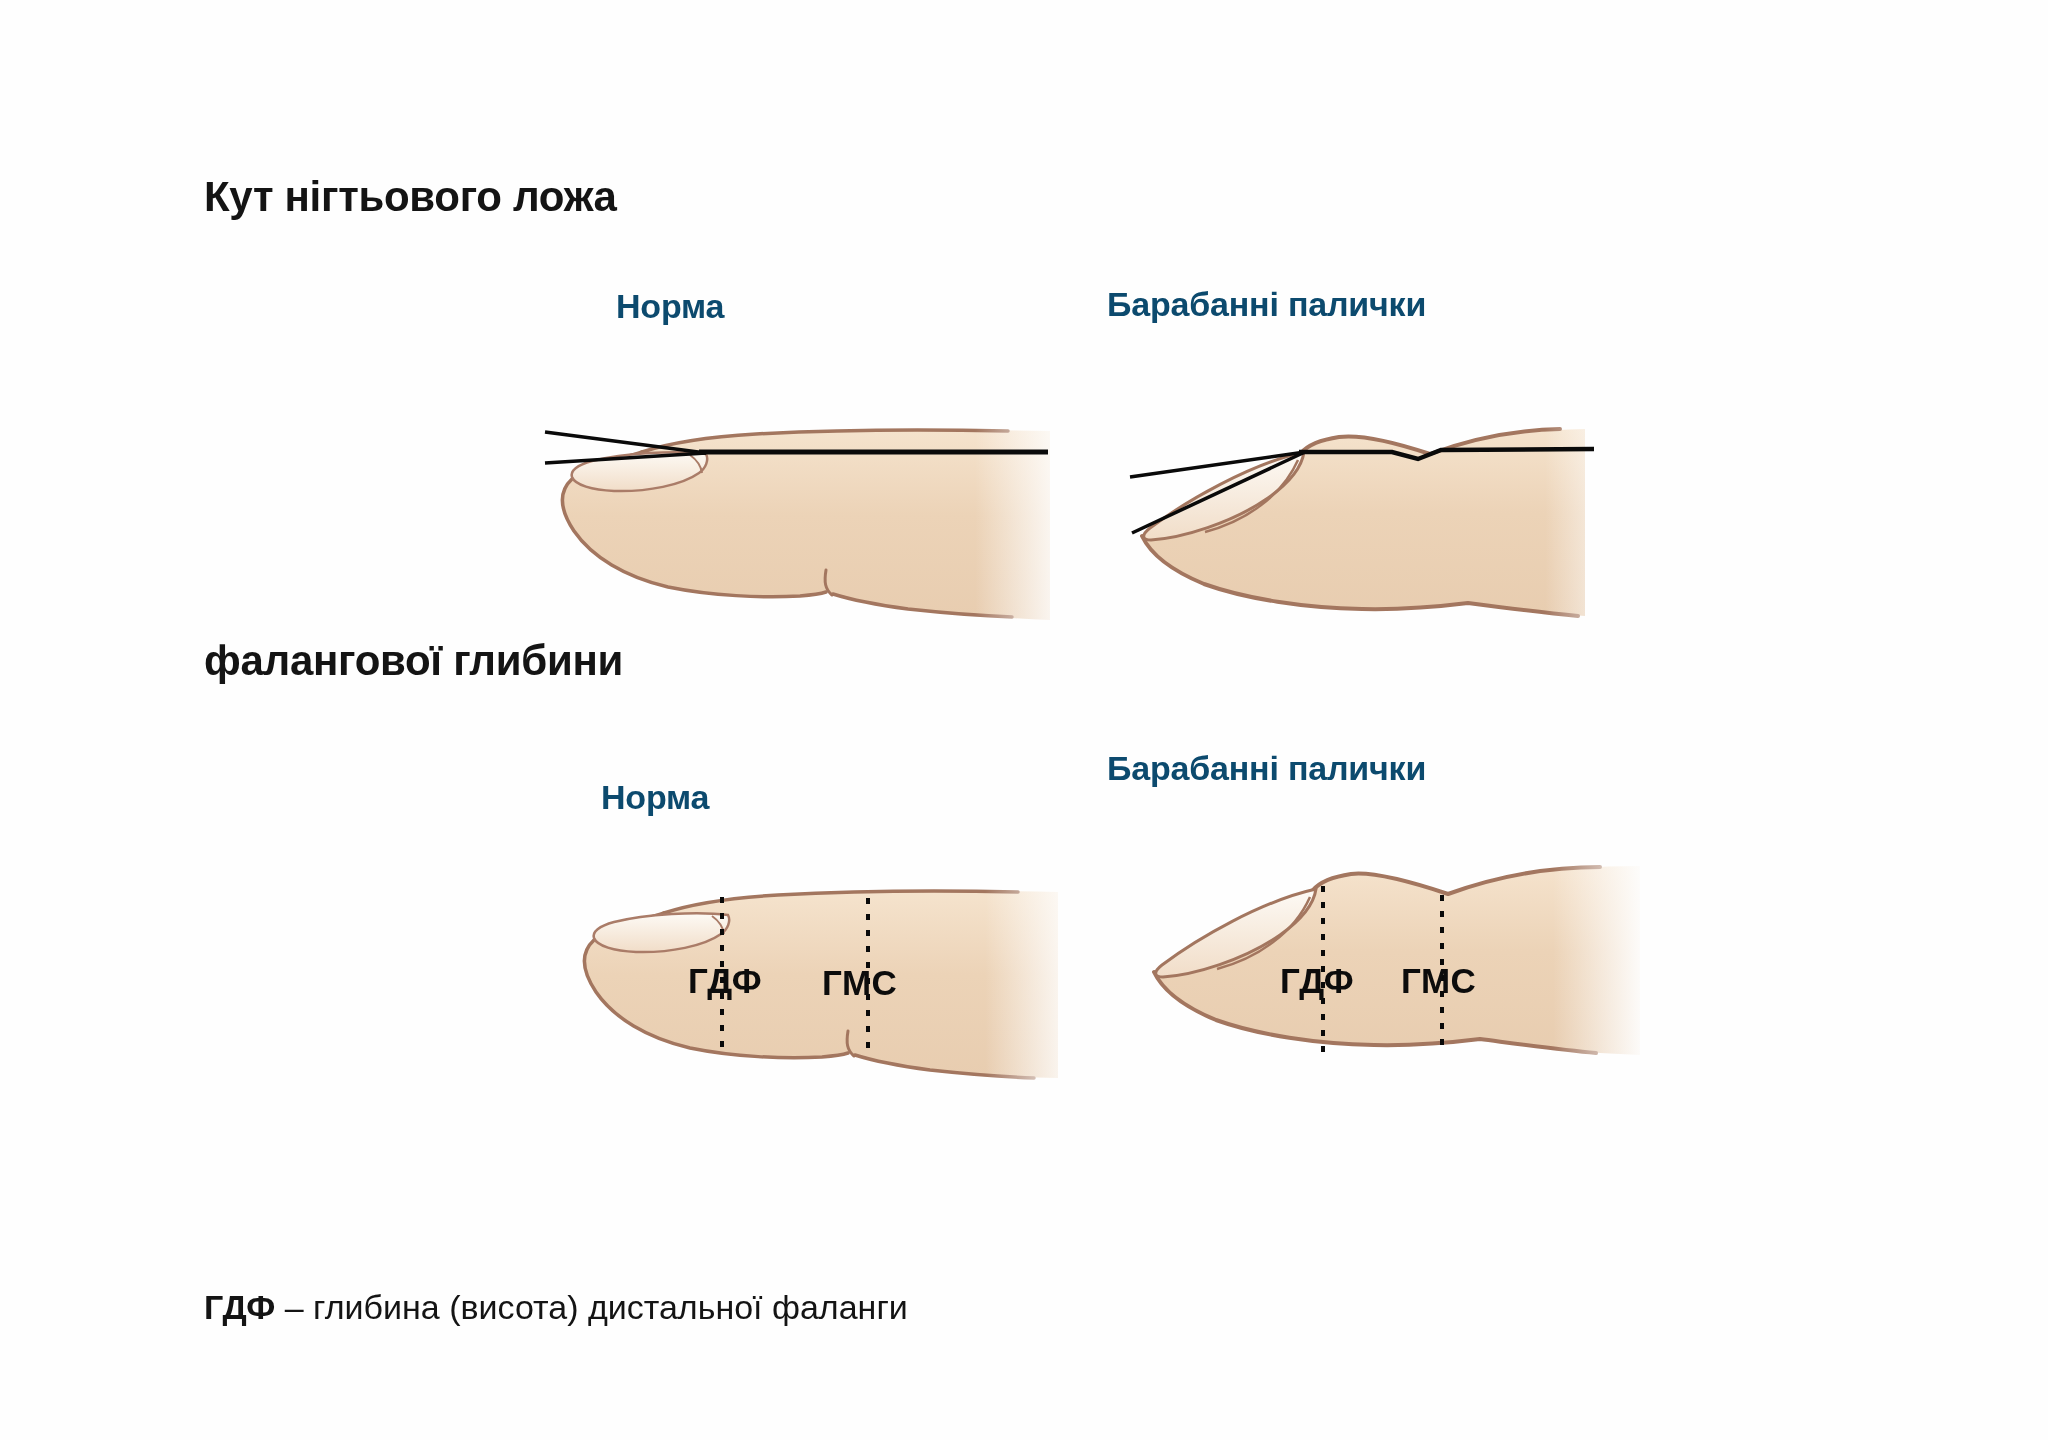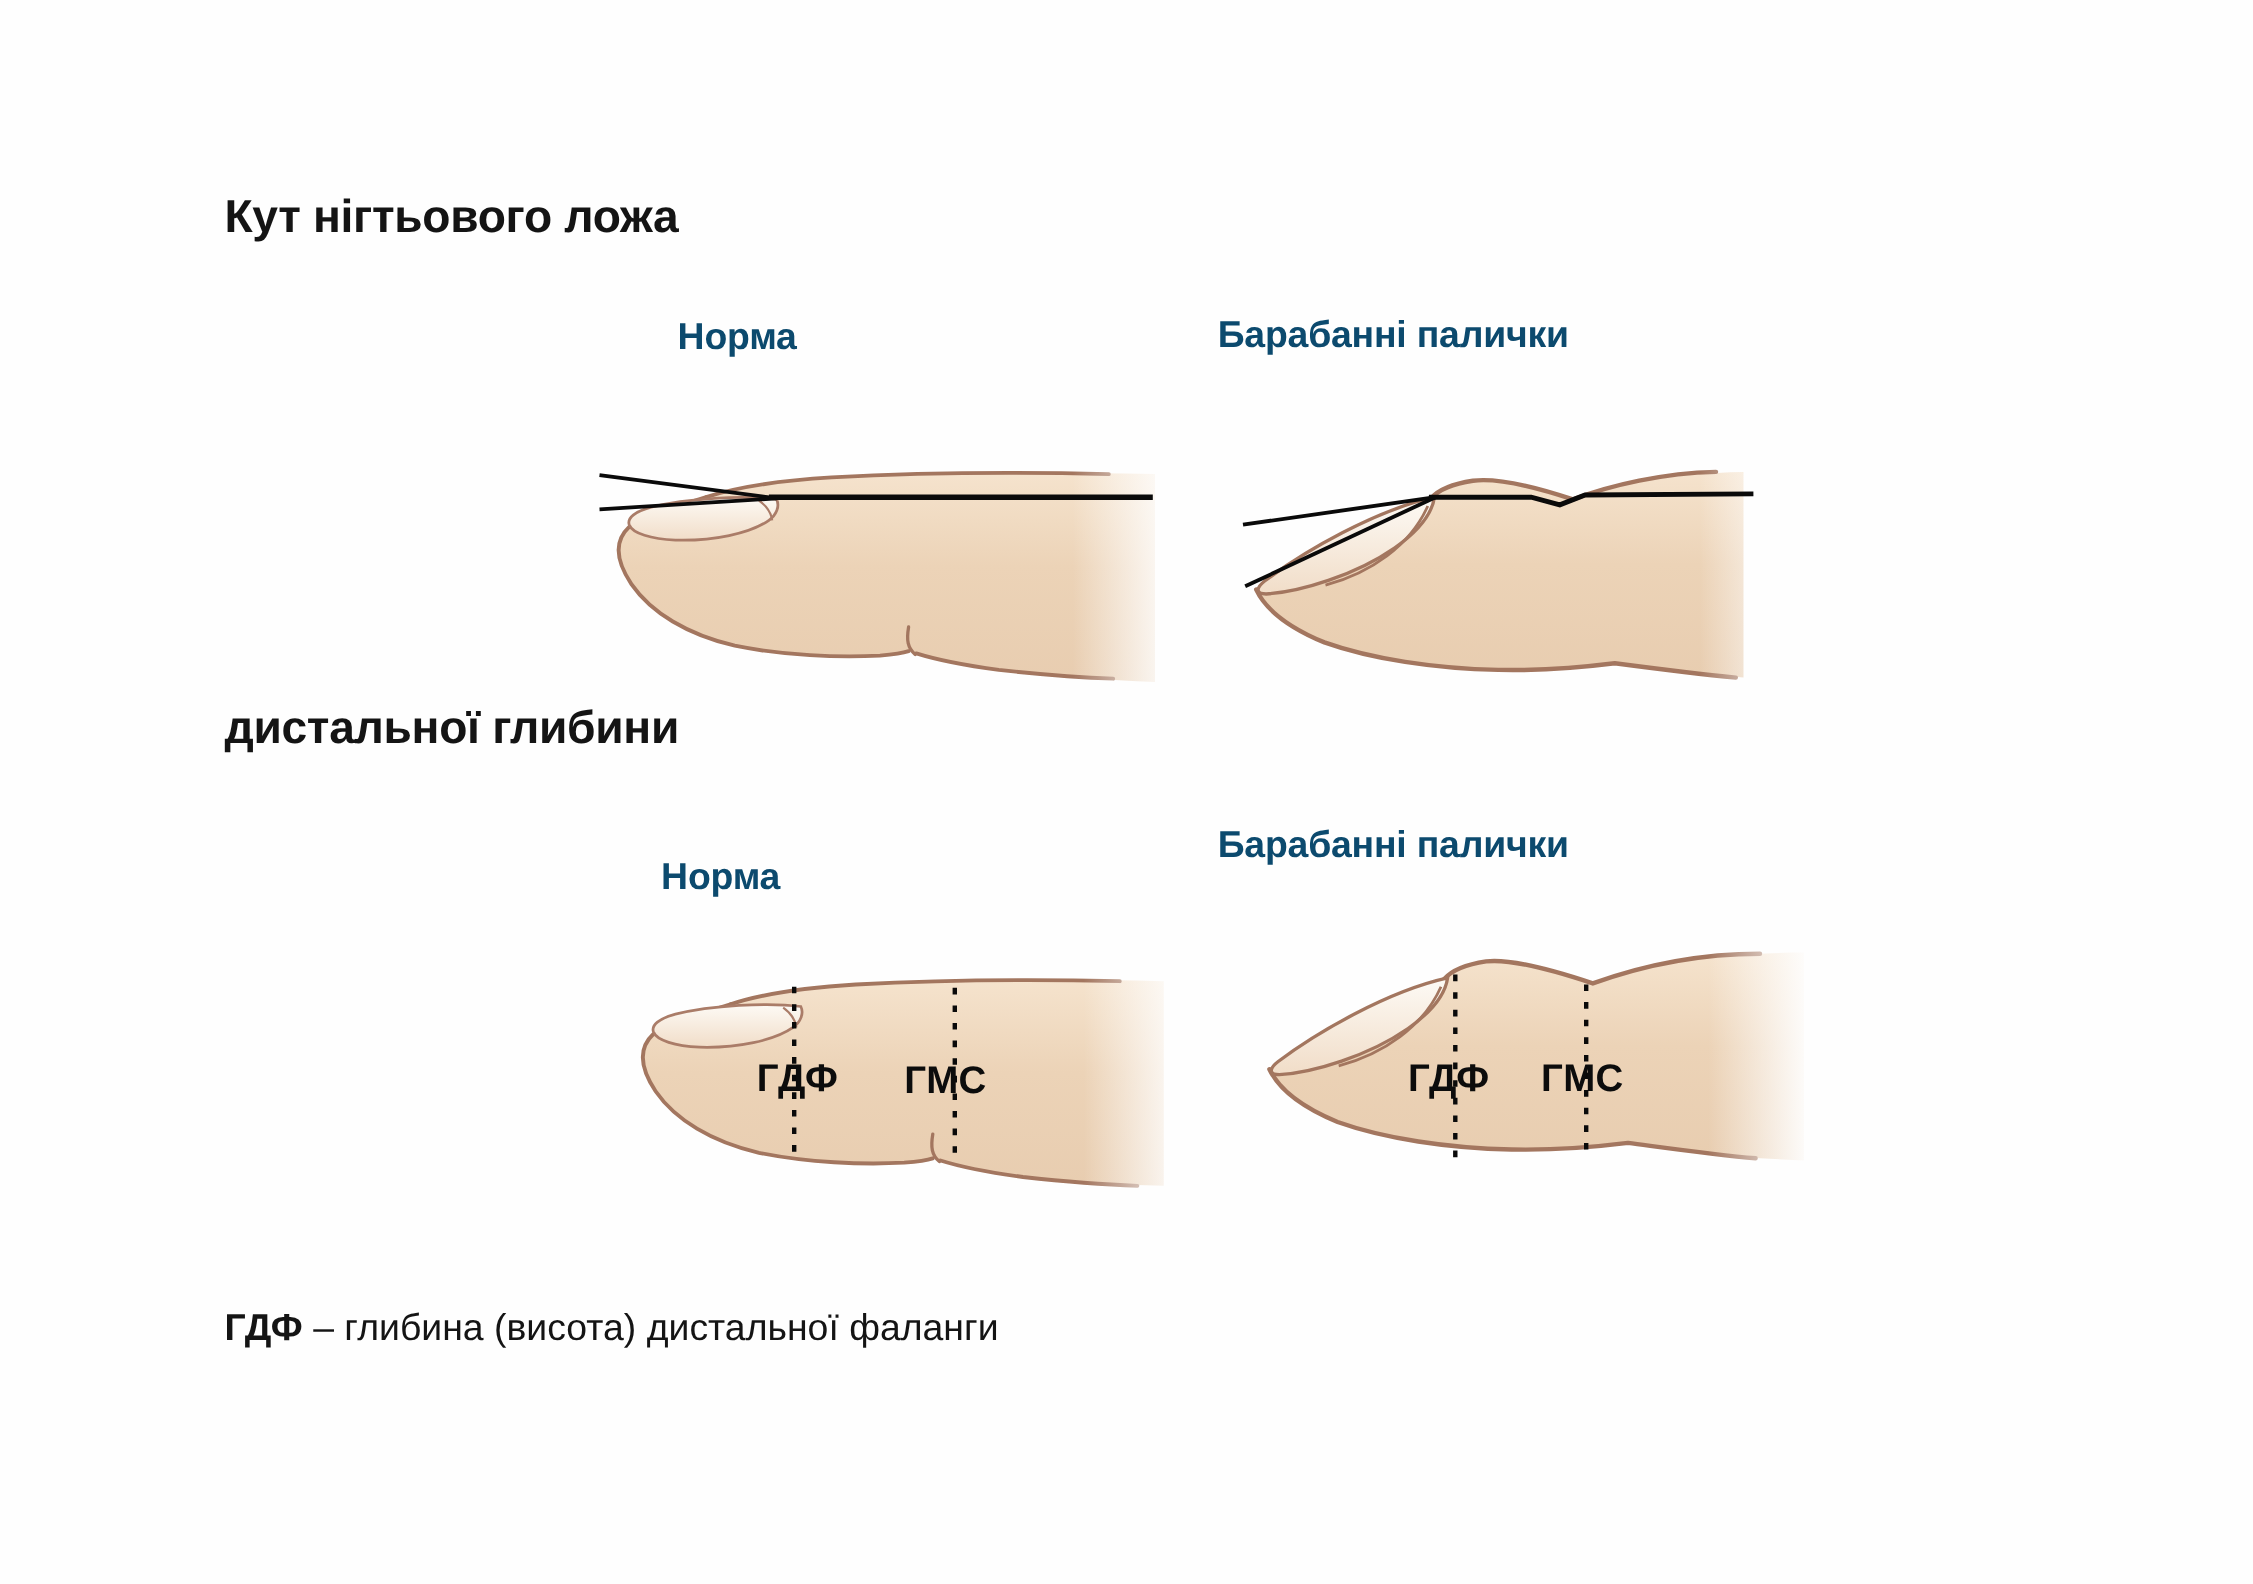--- a/index.html
+++ b/index.html
@@ -112,32 +112,32 @@
     </g>
   </svg>
 
   <div class="abs h1" style="left:204px;top:172px">Кут нігтьового ложа</div>
 
   <div class="abs lbl" style="left:616px;top:287px">Норма</div>
 
   <div class="abs lbl" style="left:1107px;top:285px">Барабанні палички</div>
 
   <div class="abs h1" style="left:204px;top:636px">
-    <div>дистальної глибини</div>
+    <div>фалангової глибини</div>
   </div>
 
   <div class="abs lbl" style="left:601px;top:778px">Норма</div>
 
   <div class="abs lbl" style="left:1107px;top:749px">Барабанні палички</div>
 
   <div class="abs fig-note" style="left:688px;top:961px">ГДФ</div>
   <div class="abs fig-note" style="left:822px;top:963px">ГМС</div>
   <div class="abs fig-note" style="left:1280px;top:961px">ГДФ</div>
   <div class="abs fig-note" style="left:1401px;top:961px">ГМС</div>
 
-  <div class="abs legend" style="left:204px;top:1184px">
+  <div class="abs legend" style="left:204px;top:1284px">
     <div class="legend-row">
       <span class="legend-term">ГДФ</span>
       <span class="legend-desc">– глибина (висота) дистальної фаланги</span>
     </div>
   </div>
 
 </div>
 
 </body></html>

